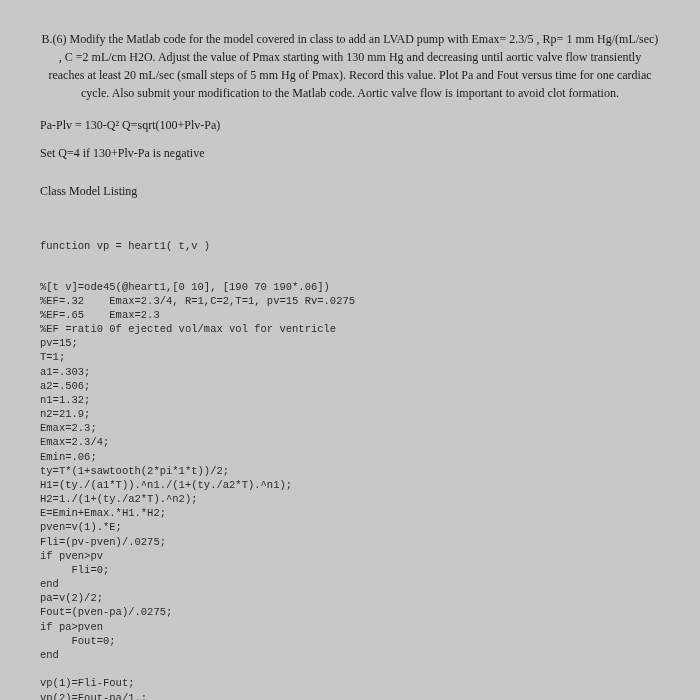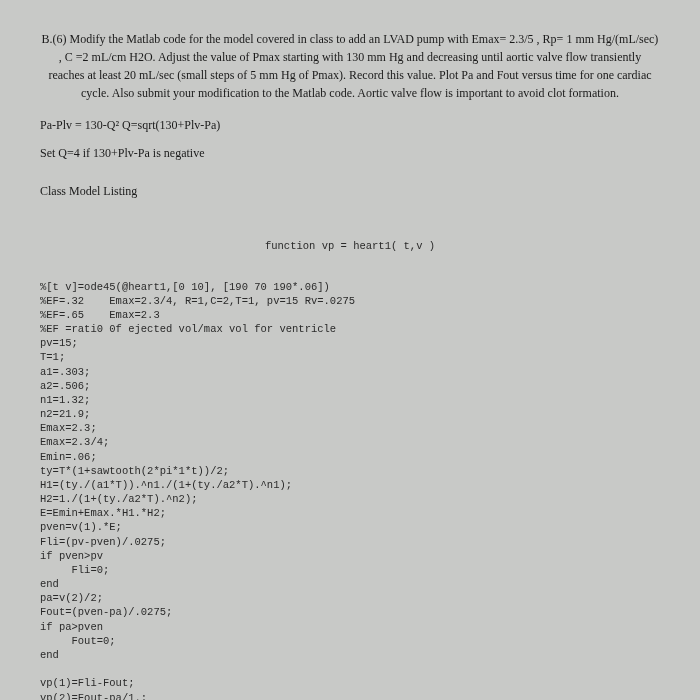--- a/index.html
+++ b/index.html
@@ -31,29 +31,28 @@
     }
     .code-block {
       font-family: 'Courier New', monospace;
       font-size: 10.5px;
       line-height: 1.35;
       white-space: pre;
       color: #2a2a2a;
     }
     .function-line {
       margin-bottom: 12px;
-      text-align: center;
     }
   </style>
 </head>
 <body>
 
 <div class="problem-text">B.(6) Modify the Matlab code for the model covered in class to add an LVAD pump with Emax= 2.3/5 , Rp= 1 mm Hg/(mL/sec) , C =2 mL/cm H2O.   Adjust the value of Pmax starting with 130 mm Hg and decreasing until aortic valve flow transiently reaches at least 20 mL/sec (small steps of 5 mm Hg of Pmax). Record this value.  Plot Pa and Fout versus time for one cardiac cycle.  Also submit your modification to the Matlab code.  Aortic valve flow is important to avoid clot formation.</div>
 
-<div class="equation-line">Pa-Plv = 130-Q²    Q=sqrt(130+Plv-Pa)</div>
+<div class="equation-line">Pa-Plv = 130-Q²    Q=sqrt(100+Plv-Pa)</div>
 
 <div class="equation-line">Set Q=4  if 130+Plv-Pa  is negative</div>
 
 <div class="section-heading">Class Model Listing</div>
 
 <div class="code-block">
 <div class="function-line">function vp = heart1( t,v )</div>
 <div>%[t v]=ode45(@heart1,[0 10], [190 70 190*.06])
 %EF=.32    Emax=2.3/4, R=1,C=2,T=1, pv=15 Rv=.0275
 %EF=.65    Emax=2.3

